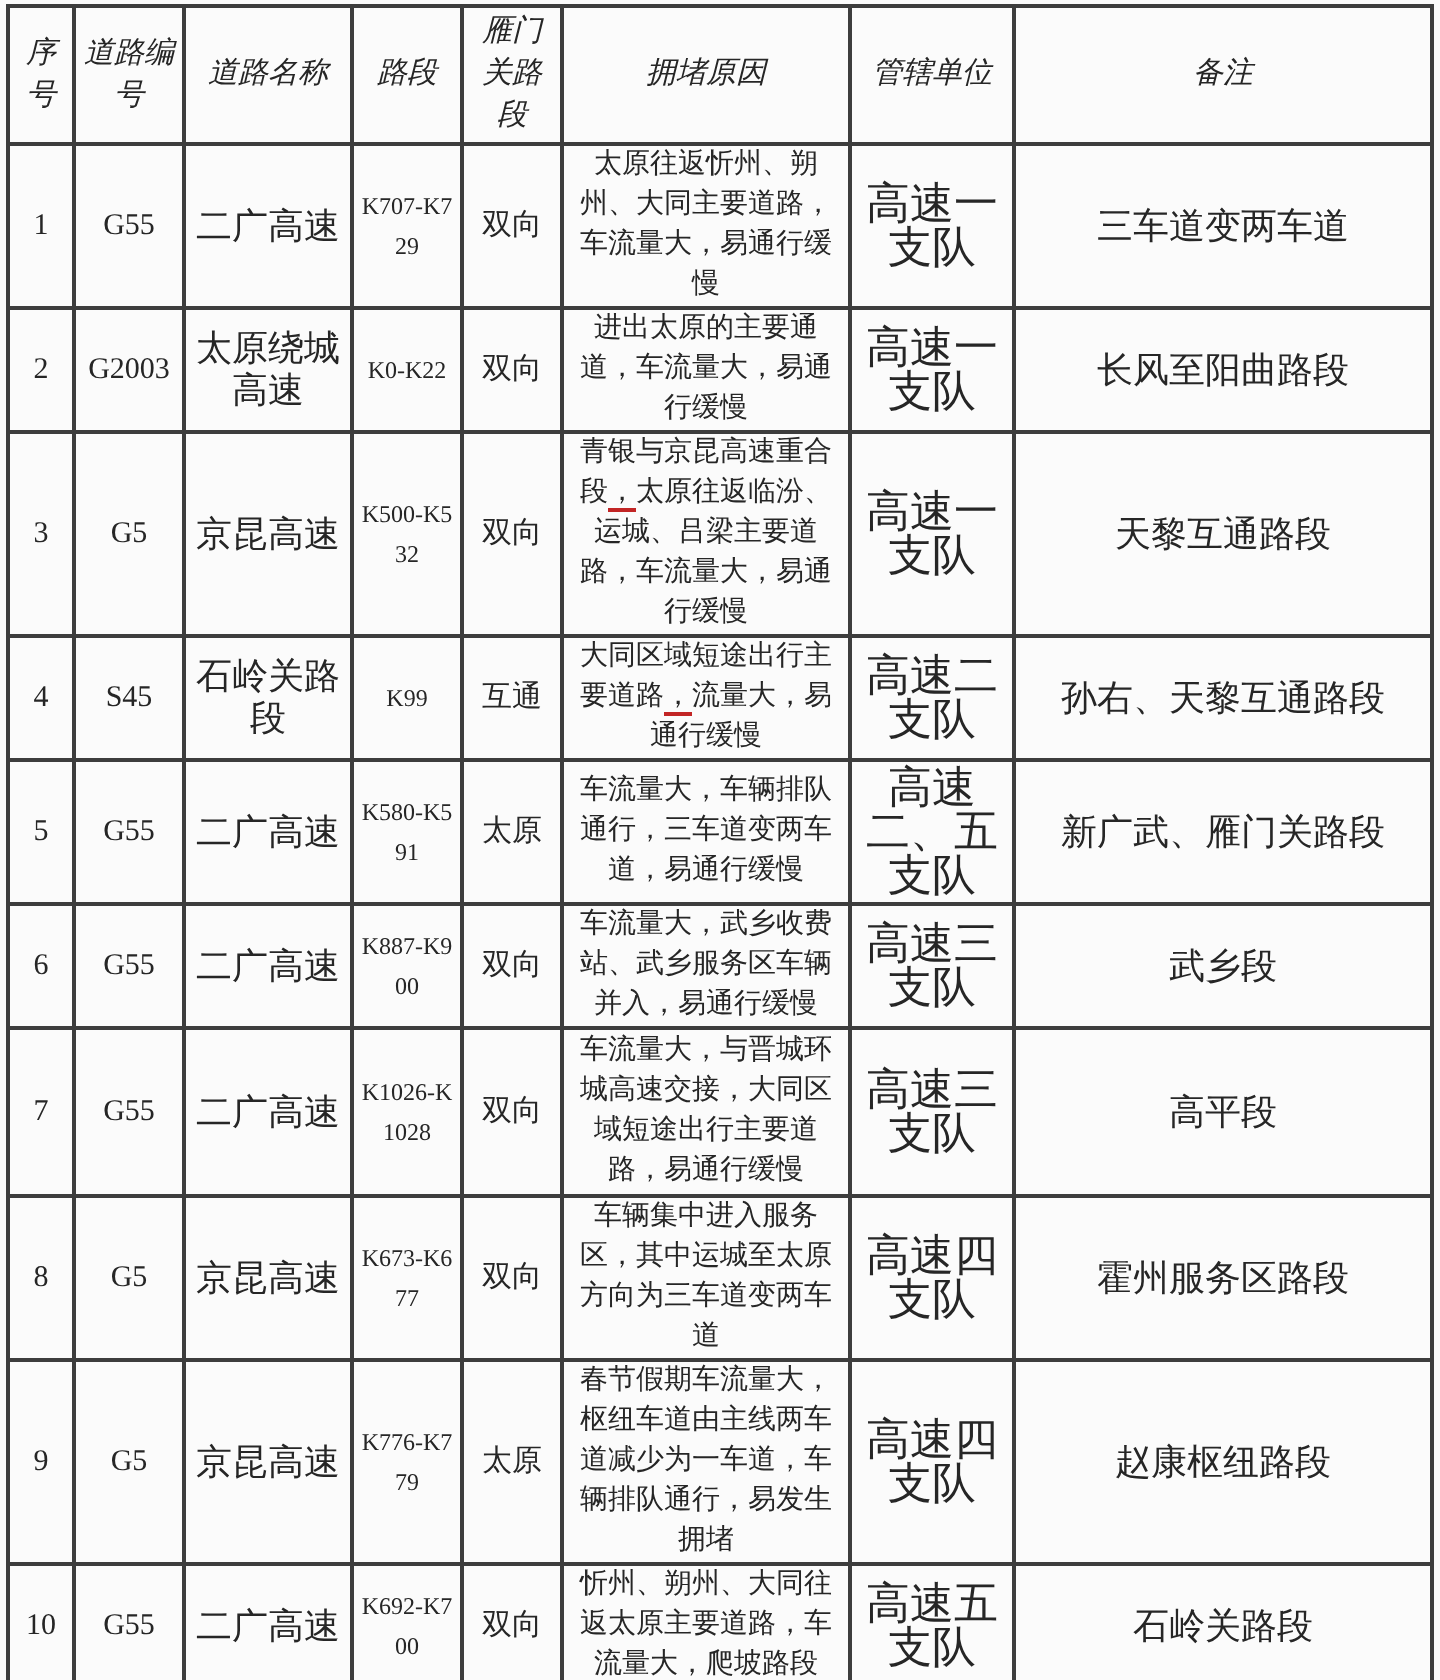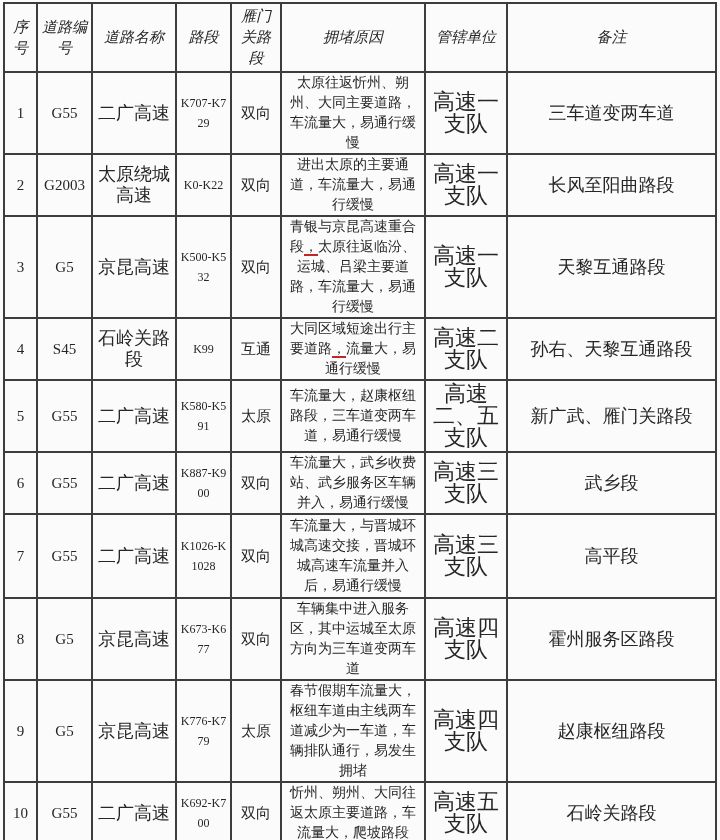--- a/index.html
+++ b/index.html
@@ -139,41 +139,41 @@
           <td class="c-reason"><span>大同区域短途出行主要道路</span><span class="red-mark">，</span><span>流量大，易通行缓慢</span></td>
           <td class="c-unit">高速二支队</td>
           <td class="c-remark">孙右、天黎互通路段</td>
         </tr>
         <tr>
           <td class="c-no">5</td>
           <td class="c-code">G55</td>
           <td class="c-name">二广高速</td>
           <td class="c-section">K580-K591</td>
           <td class="c-direction">太原</td>
-          <td class="c-reason">车流量大，赵康枢纽路段，三车道变两车道，易通行缓慢</td>
+          <td class="c-reason">车流量大，车辆排队通行，三车道变两车道，易通行缓慢</td>
           <td class="c-unit">高速二、五支队</td>
           <td class="c-remark">新广武、雁门关路段</td>
         </tr>
         <tr>
           <td class="c-no">6</td>
           <td class="c-code">G55</td>
           <td class="c-name">二广高速</td>
           <td class="c-section">K887-K900</td>
           <td class="c-direction">双向</td>
           <td class="c-reason">车流量大，武乡收费站、武乡服务区车辆并入，易通行缓慢</td>
           <td class="c-unit">高速三支队</td>
           <td class="c-remark">武乡段</td>
         </tr>
         <tr>
           <td class="c-no">7</td>
           <td class="c-code">G55</td>
           <td class="c-name">二广高速</td>
           <td class="c-section">K1026-K1028</td>
           <td class="c-direction">双向</td>
-          <td class="c-reason">车流量大，与晋城环城高速交接，晋城环城高速车流量并入后，易通行缓慢</td>
+          <td class="c-reason">车流量大，与晋城环城高速交接，大同区域短途出行主要道路，易通行缓慢</td>
           <td class="c-unit">高速三支队</td>
           <td class="c-remark">高平段</td>
         </tr>
         <tr>
           <td class="c-no">8</td>
           <td class="c-code">G5</td>
           <td class="c-name">京昆高速</td>
           <td class="c-section">K673-K677</td>
           <td class="c-direction">双向</td>
           <td class="c-reason">车辆集中进入服务区，其中运城至太原方向为三车道变两车道</td>

